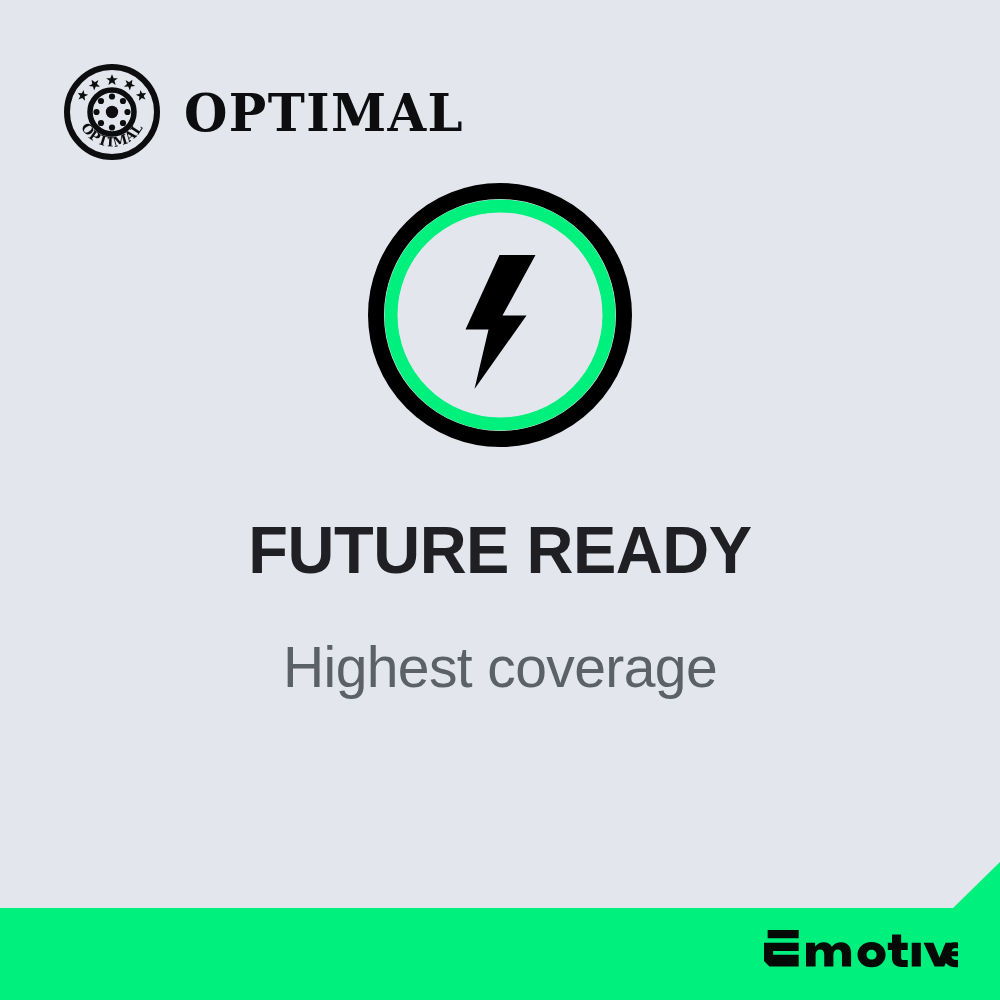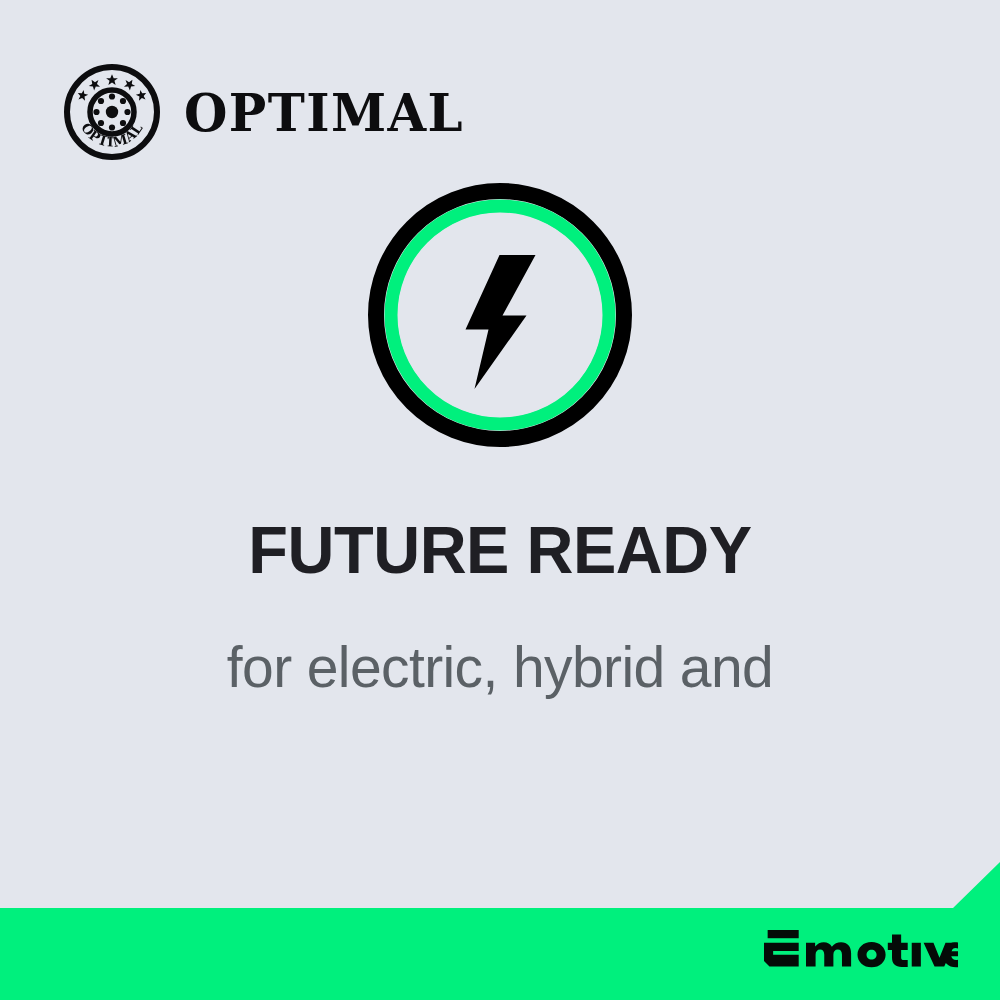--- a/index.html
+++ b/index.html
@@ -182,21 +182,21 @@
 
       <circle cx="132" cy="132" r="102" fill="#e3e6ed"></circle>
 
       <path d="M 131.5 72 L 167.5 72 L 134.5 132.5 L 158.5 132.5 L 106.5 206 L 120.5 146.5 L 97.5 146.5 Z" fill="#000000"></path>
     </svg>
   </div>
 
   <div class="headline">FUTURE READY</div>
 
   <div class="subtext">
-    <span class="subtext-line">for electric, hybrid and</span>
+    <span class="subtext-line">Highest coverage</span>
   </div>
 
   <div class="footer-banner">
     <svg class="footer-shape" viewBox="0 0 1000 1000" aria-hidden="true">
       <path d="M 0 908 L 953 908 L 1000 862 L 1000 1000 L 0 1000 Z" fill="#00f07d"></path>
     </svg>
   </div>
 
   <div class="footer-logo">
     <svg viewBox="0 0 212 46" aria-hidden="true">

